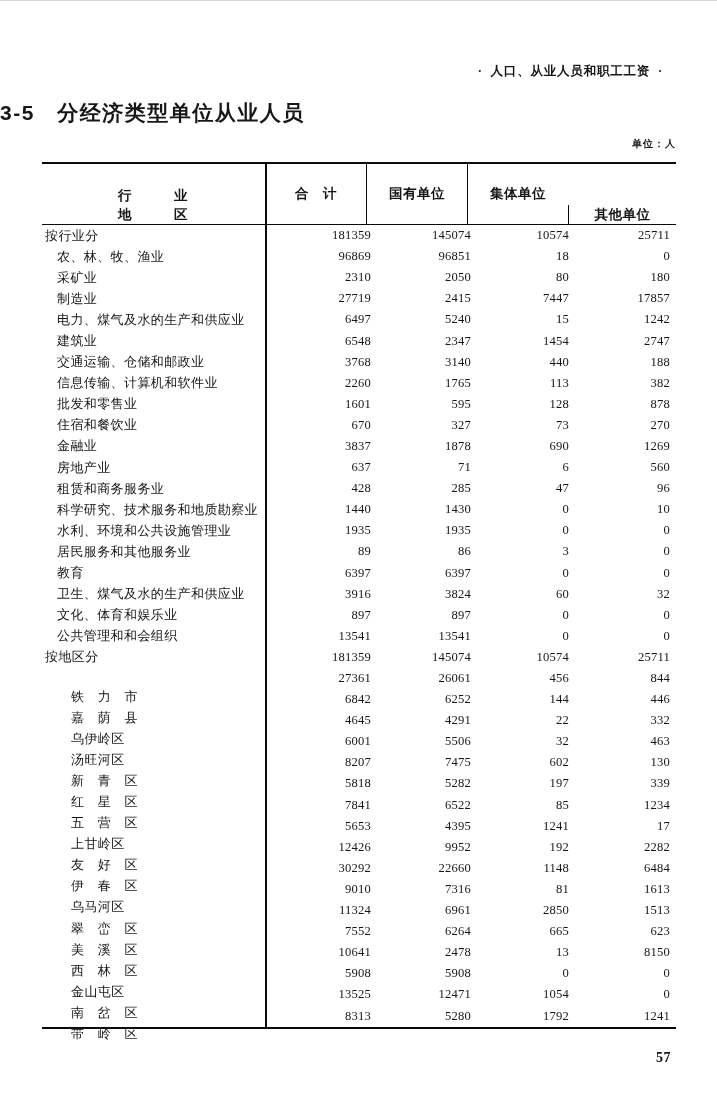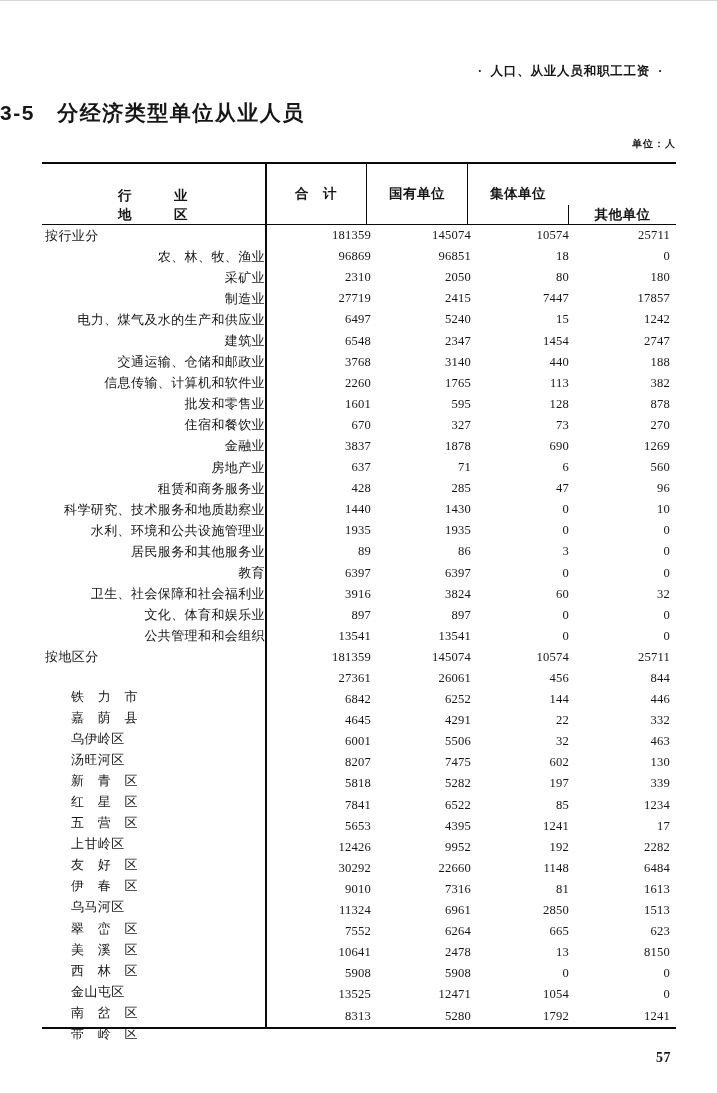--- a/index.html
+++ b/index.html
@@ -33,21 +33,21 @@
   }
   .th{display:flex;align-items:center;justify-content:center;box-sizing:border-box;white-space:pre;}
   .th-label{width:223px;flex-direction:column;align-items:flex-start;justify-content:flex-end;padding-left:76px;line-height:19px;}
   .th-c{width:101px;border-left:1.6px solid #0a0a0a;}
   .th-last{width:108px;border-left:1.6px solid #0a0a0a;margin-top:41px;}
   .tbody{font-size:12.6px;}
   .trow{display:flex;height:21.1px;align-items:center;}
   .cell{box-sizing:border-box;}
   .label{width:223px;white-space:pre;font-size:13px;letter-spacing:.4px;overflow:hidden;}
   .ind0{padding-left:3px;}
-  .ind1{padding-left:15px;text-align:right;}
+  .ind1{padding-left:15px;}
   .ind2{padding-left:29px;margin-top:36px;}
   .num{text-align:right;font-size:12.6px;letter-spacing:.2px;}
   .n0{width:106px;}
   .n1{width:100px;}
   .n2{width:98px;}
   .n3{width:107px;padding-right:6px;}
   .page-number{position:absolute;top:1050px;right:46px;font-size:14px;font-weight:600;letter-spacing:.5px;}
 </style>
 </head>
 <body>
@@ -186,21 +186,21 @@
         <div class="cell num n3">0</div>
       </div>
       <div class="trow">
         <div class="cell label ind1">教育</div>
         <div class="cell num n0">6397</div>
         <div class="cell num n1">6397</div>
         <div class="cell num n2">0</div>
         <div class="cell num n3">0</div>
       </div>
       <div class="trow">
-        <div class="cell label ind1">卫生、社会保障和社会福利业</div>
+        <div class="cell label ind1">卫生、煤气及水的生产和供应业</div>
         <div class="cell num n0">3916</div>
         <div class="cell num n1">3824</div>
         <div class="cell num n2">60</div>
         <div class="cell num n3">32</div>
       </div>
       <div class="trow">
         <div class="cell label ind1">文化、体育和娱乐业</div>
         <div class="cell num n0">897</div>
         <div class="cell num n1">897</div>
         <div class="cell num n2">0</div>

